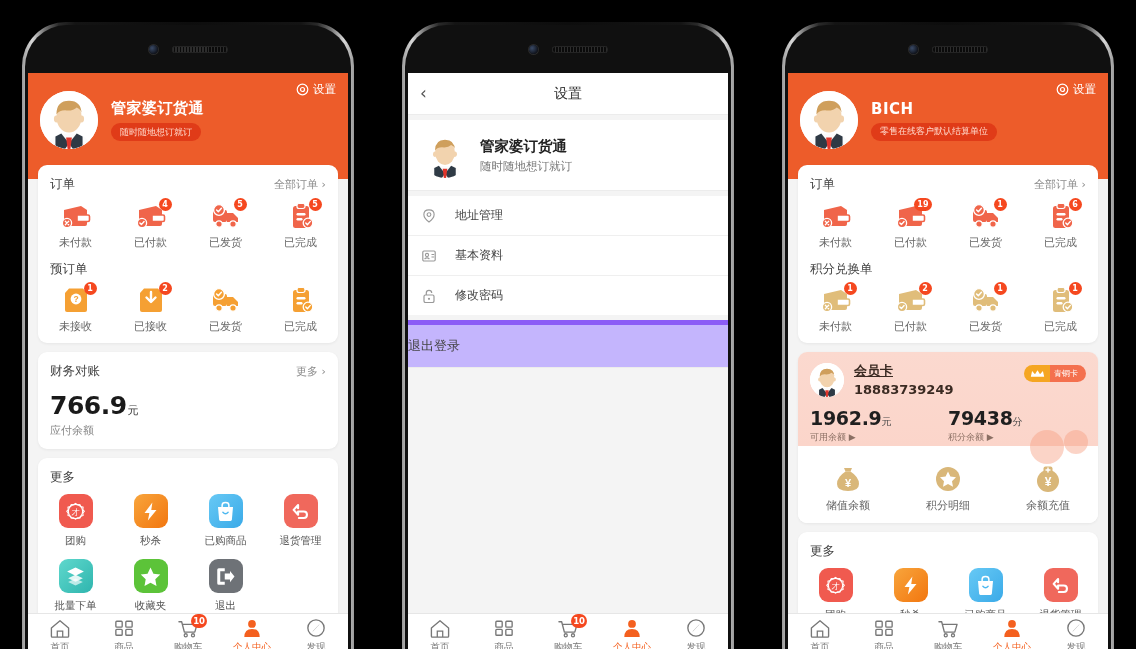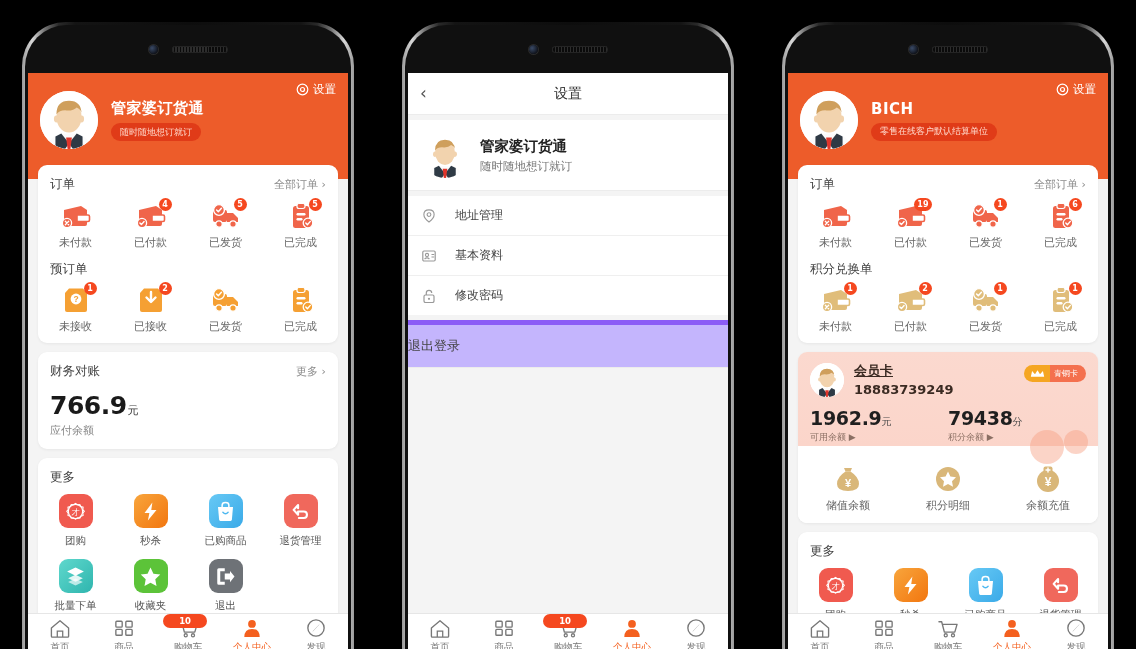--- a/index.html
+++ b/index.html
@@ -183,21 +183,21 @@
   .nitem {
     flex: 1; display: flex; flex-direction: column;
     align-items: center; gap: 3px; position: relative;
   }
   .nicon { position: relative; width: 22px; height: 19px; }
   .nicon svg { display: block; width: 22px; height: 19px; }
   .nlabel { font-size: 9.5px; color: #777; }
   .nitem.active .nlabel { color: #f4601f; }
   .nbadge {
     position: absolute; top: -5px; right: -8px;
-    min-width: 14px; height: 14px; padding: 0 16px;
+    min-width: 14px; height: 14px; padding: 0 2px;
     border-radius: 7px; background: #f5481f; color: #fff;
     font-size: 8.5px; line-height: 14px; text-align: center; font-weight: bold;
   }
 
   
   .setbar {
     flex: 0 0 auto; height: 42px; background: #fff;
     display: flex; align-items: center; position: relative;
     border-bottom: 1px solid #ececec;
   }

